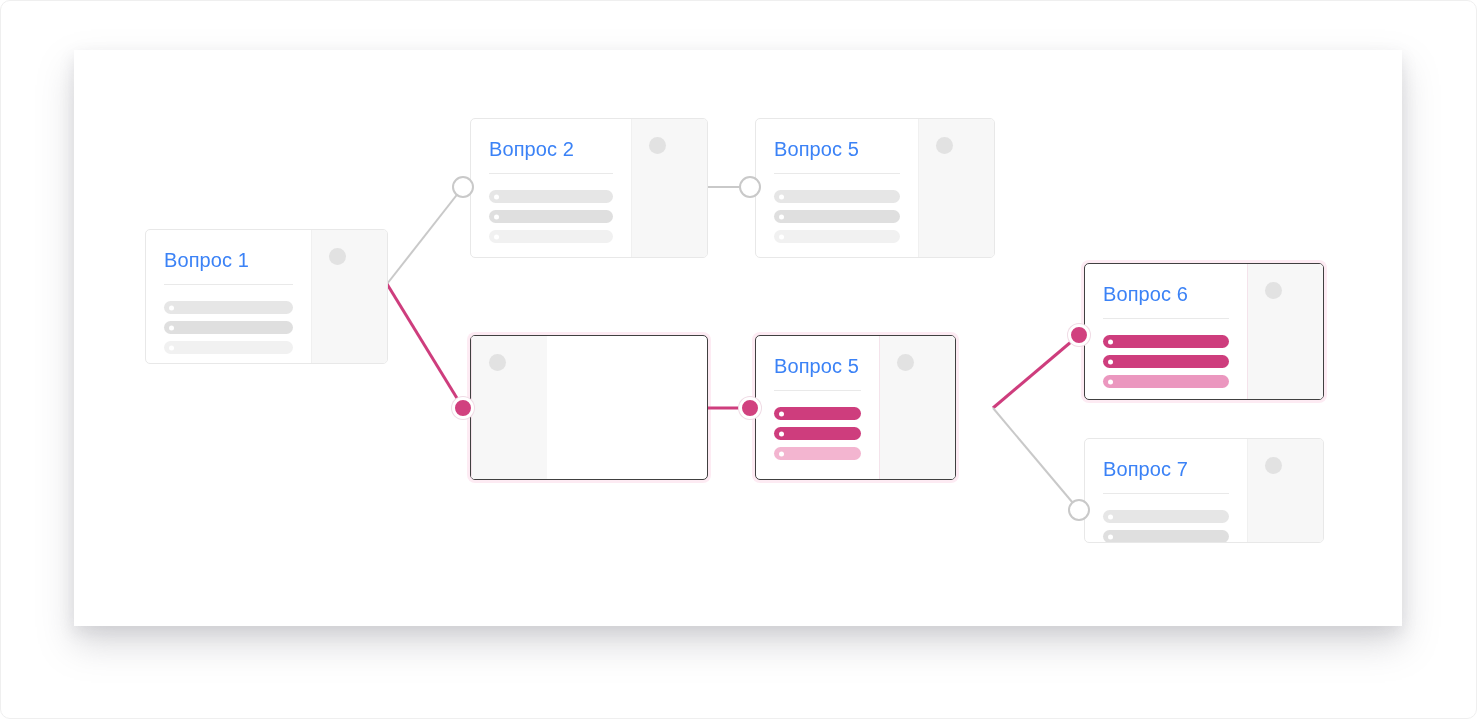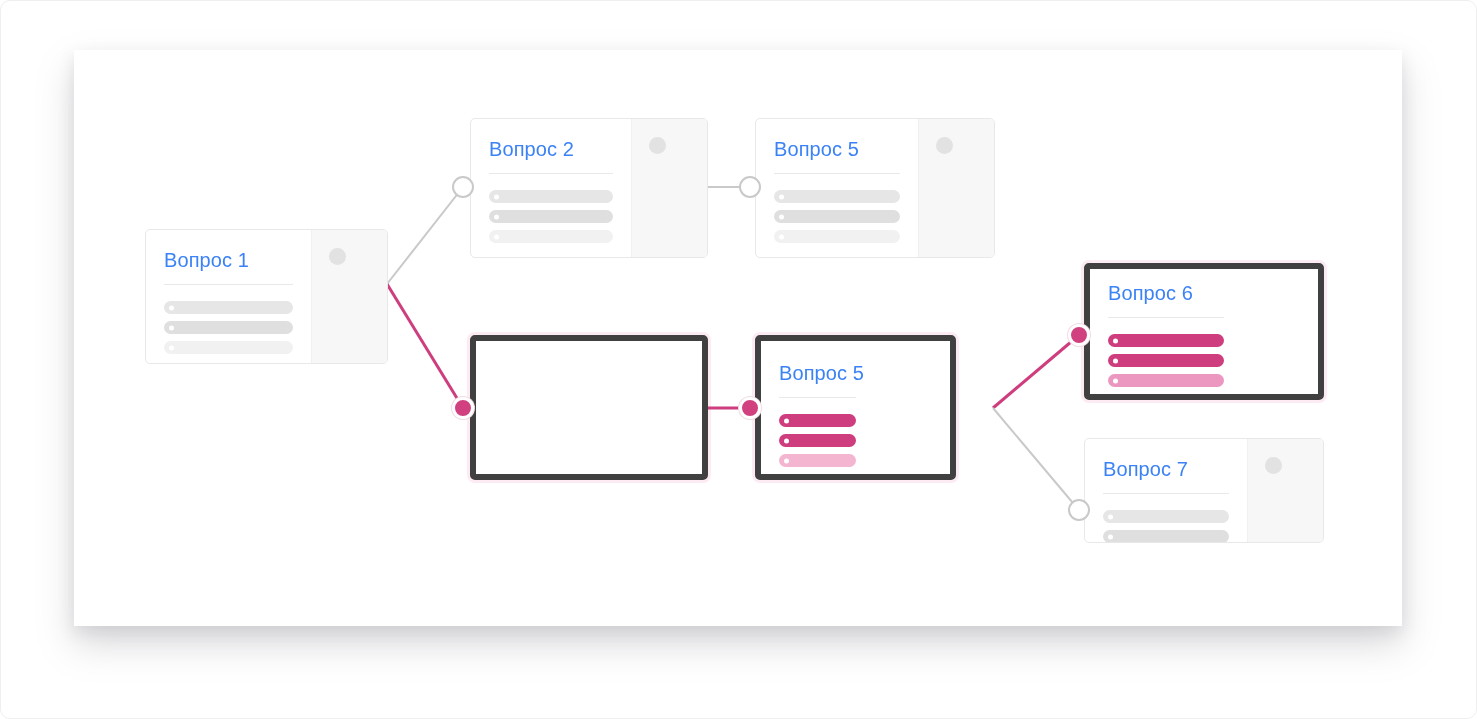--- a/index.html
+++ b/index.html
@@ -69,23 +69,22 @@
   .card {
     position: absolute;
     box-sizing: border-box;
     background: #ffffff;
     border: 1px solid #e8e8e8;
     border-radius: 5px;
     overflow: hidden;
     display: flex;
   }
   .card.active {
-    border: 6px solid #404040;
+    border: 1px solid #404040;
     box-shadow: 0 0 0 3px rgba(239,93,158,0.12);
-    align-items: flex-end;
   }
   .card-main {
     flex: 1 1 auto;
     padding: 20px 18px 0 18px;
     min-width: 0;
   }
   .card-side {
     flex: 0 0 75px;
     background: #f7f7f7;
     border-left: 1px solid #f0f0f0;

